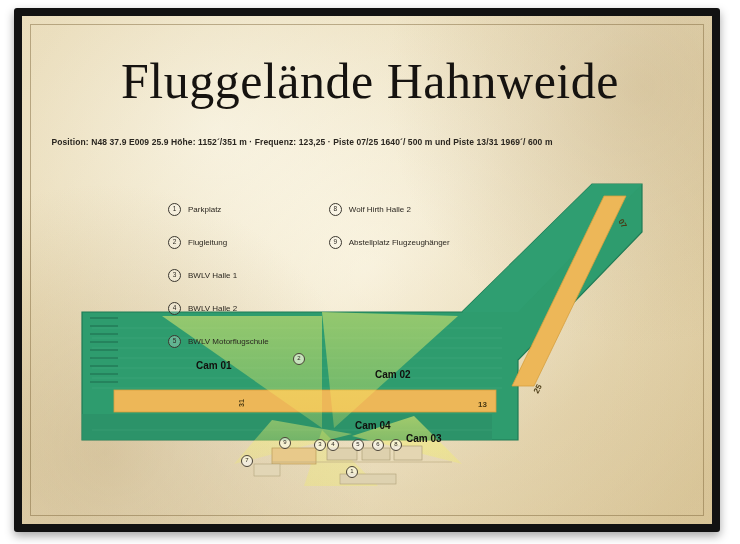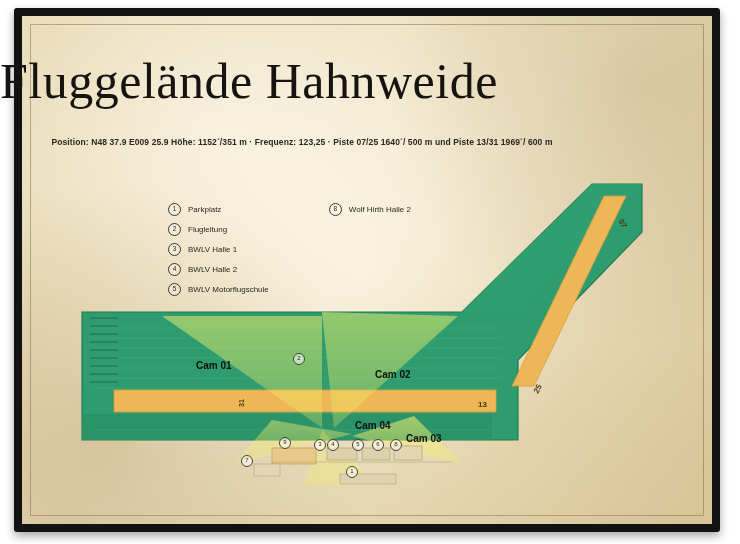--- a/index.html
+++ b/index.html
@@ -66,20 +66,21 @@
     height: 490px;
     border: 1px solid rgba(120,96,52,0.45);
     pointer-events: none;
   }
 
   .title {
     position: absolute;
     left: 0;
     top: 52px;
     width: 740px;
+    text-align: center;
     font-family: "Liberation Serif", "DejaVu Serif", serif;
     font-size: 50px;
     letter-spacing: 0.5px;
     color: #161310;
     z-index: 6;
   }
 
   .subtitle {
     position: absolute;
     left: 0;
@@ -96,21 +97,21 @@
   
   .legend {
     position: absolute;
     left: 168px;
     top: 203px;
     width: 420px;
     z-index: 7;
     display: flex;
     gap: 60px;
   }
-  .legend-col { display: flex; flex-direction: column; gap: 7px; }
+  .legend-col { display: flex; flex-direction: column; gap: 20px; }
   .legend-item {
     display: flex;
     align-items: center;
     gap: 7px;
     font-size: 8px;
     color: #2b2720;
   }
   .bullet {
     display: inline-flex;
     align-items: center;
@@ -197,20 +198,24 @@
       <div class="legend-item">
         <span class="bullet">5</span>
         <span>BWLV Motorflugschule</span>
       </div>
     </div>
     <div class="legend-col">
       <div class="legend-item">
         <span class="bullet">8</span>
         <span>Wolf Hirth Halle 2</span>
       </div>
+      <div class="legend-item">
+        <span class="bullet">9</span>
+        <span>Abstellplatz Flugzeughänger</span>
+      </div>
     </div>
   </div>
 
   <svg class="map" viewBox="0 0 690 508">
     <defs>
       <linearGradient id="coneFade" x1="0" y1="0" x2="0" y2="1">
         <stop offset="0%" stop-color="#f7f36f" stop-opacity="0.82"></stop>
         <stop offset="100%" stop-color="#f2ee63" stop-opacity="0.45"></stop>
       </linearGradient>
     </defs>

